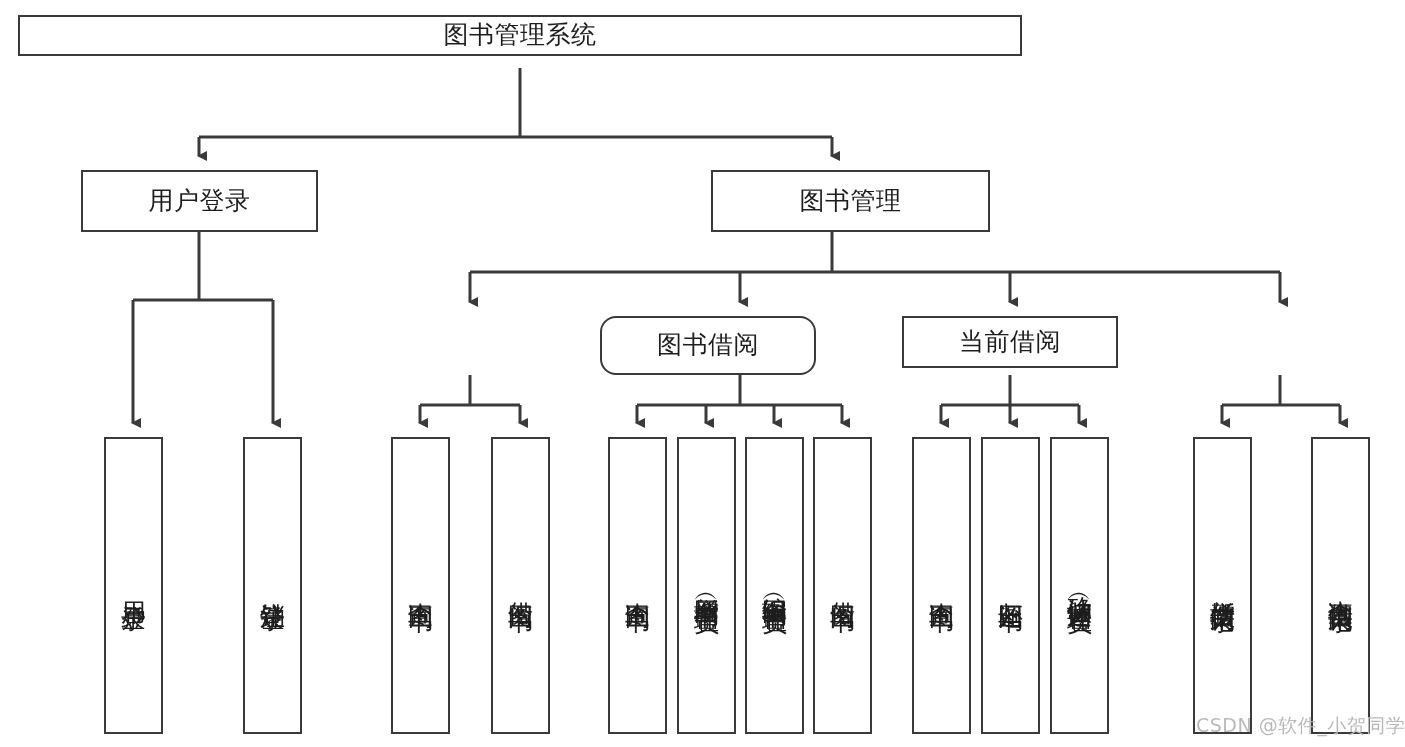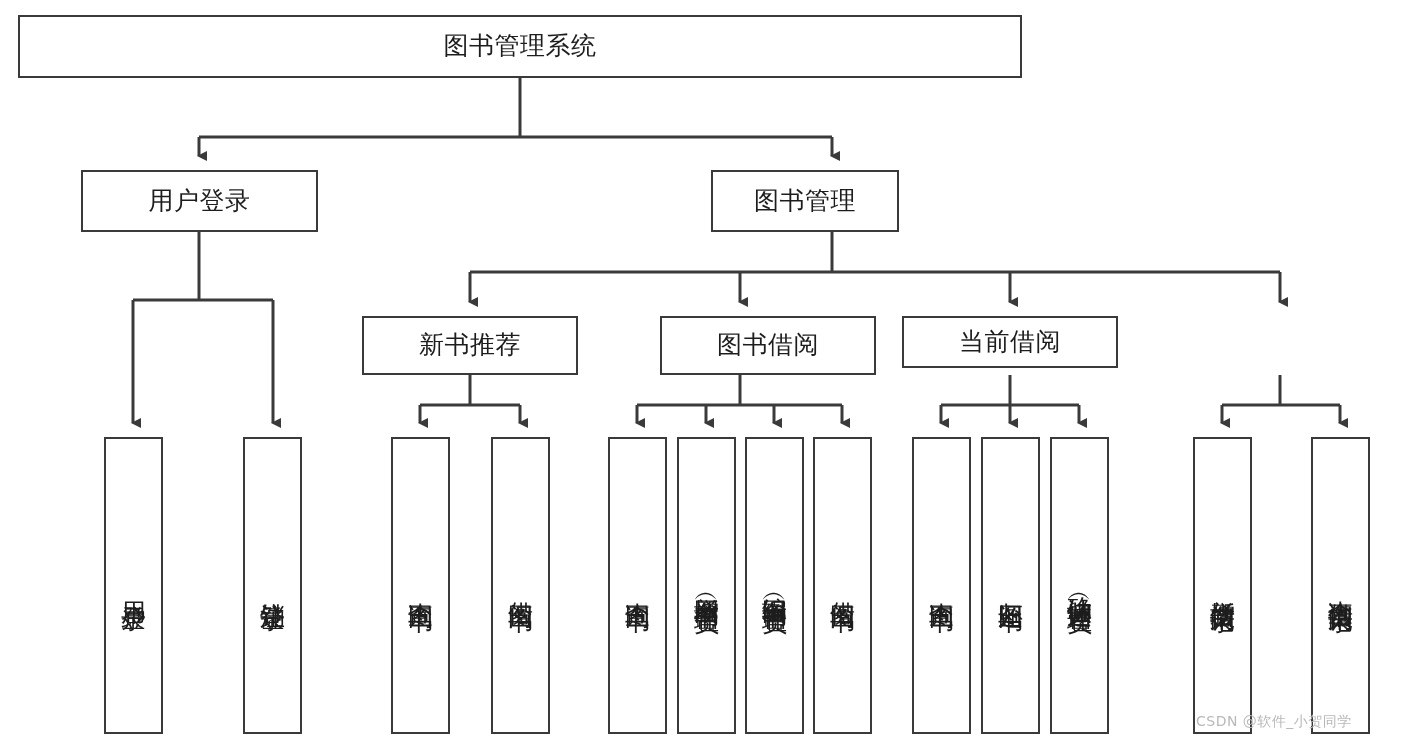--- a/index.html
+++ b/index.html
@@ -59,21 +59,21 @@
     text-orientation: upright;
     font-size: 25px;
     line-height: 1.08;
     letter-spacing: 2px;
     white-space: nowrap;
     max-height: 276px;
   }
   #watermark {
     position: absolute;
     color: #b9b9b9;
-    font-size: 14px;
+    font-size: 19px;
     white-space: nowrap;
     letter-spacing: 0.5px;
   }
 </style>
 </head>
 <body>
 
 <div id="stage">
 
   <svg id="wires" viewBox="0 0 1405 747" xmlns="http://www.w3.org/2000/svg">
@@ -119,35 +119,32 @@
       <path d="M1010,405 L1010,423" marker-end="url(#arrow)"></path>
       <path d="M1079,405 L1079,423" marker-end="url(#arrow)"></path>
 
       <path d="M1280,375 L1280,405"></path>
       <path d="M1222,405 L1340,405"></path>
       <path d="M1222,405 L1222,423" marker-end="url(#arrow)"></path>
       <path d="M1340,405 L1340,423" marker-end="url(#arrow)"></path>
     </g>
   </svg>
 
-  <div class="node root horiz" style="left:18px; top:15px; width:1004px; height:63px;">
+  <div class="node root horiz" style="left:18px; top:15px; width:1004px; height:41px;">
     <span class="label">图书管理系统</span>
   </div>
 
   <div class="node horiz" style="left:81px; top:170px; width:237px; height:62px;">
     <span class="label">用户登录</span>
   </div>
-  <div class="node horiz" style="left:711px; top:170px; width:188px; height:62px;">
+  <div class="node horiz" style="left:711px; top:170px; width:279px; height:62px;">
     <span class="label">图书管理</span>
   </div>
 
-  <div class="node horiz" style="left:362px; top:316px; width:216px; height:59px;">
-    <span class="label">新书推荐</span>
-  </div>
-  <div class="node horiz" style="left:660px; top:316px; width:216px; height:59px;">
+  <div class="node horiz" style="left:600px; top:316px; width:216px; height:59px;border-radius:16px;">
     <span class="label">图书借阅</span>
   </div>
   <div class="node horiz" style="left:902px; top:316px; width:216px; height:52px;">
     <span class="label">当前借阅</span>
   </div>
 
   <div class="node vert" style="left:104px; top:437px; width:59px; height:297px;">
     <span class="label">用户登录</span>
   </div>
   <div class="node vert" style="left:243px; top:437px; width:59px; height:297px;">

